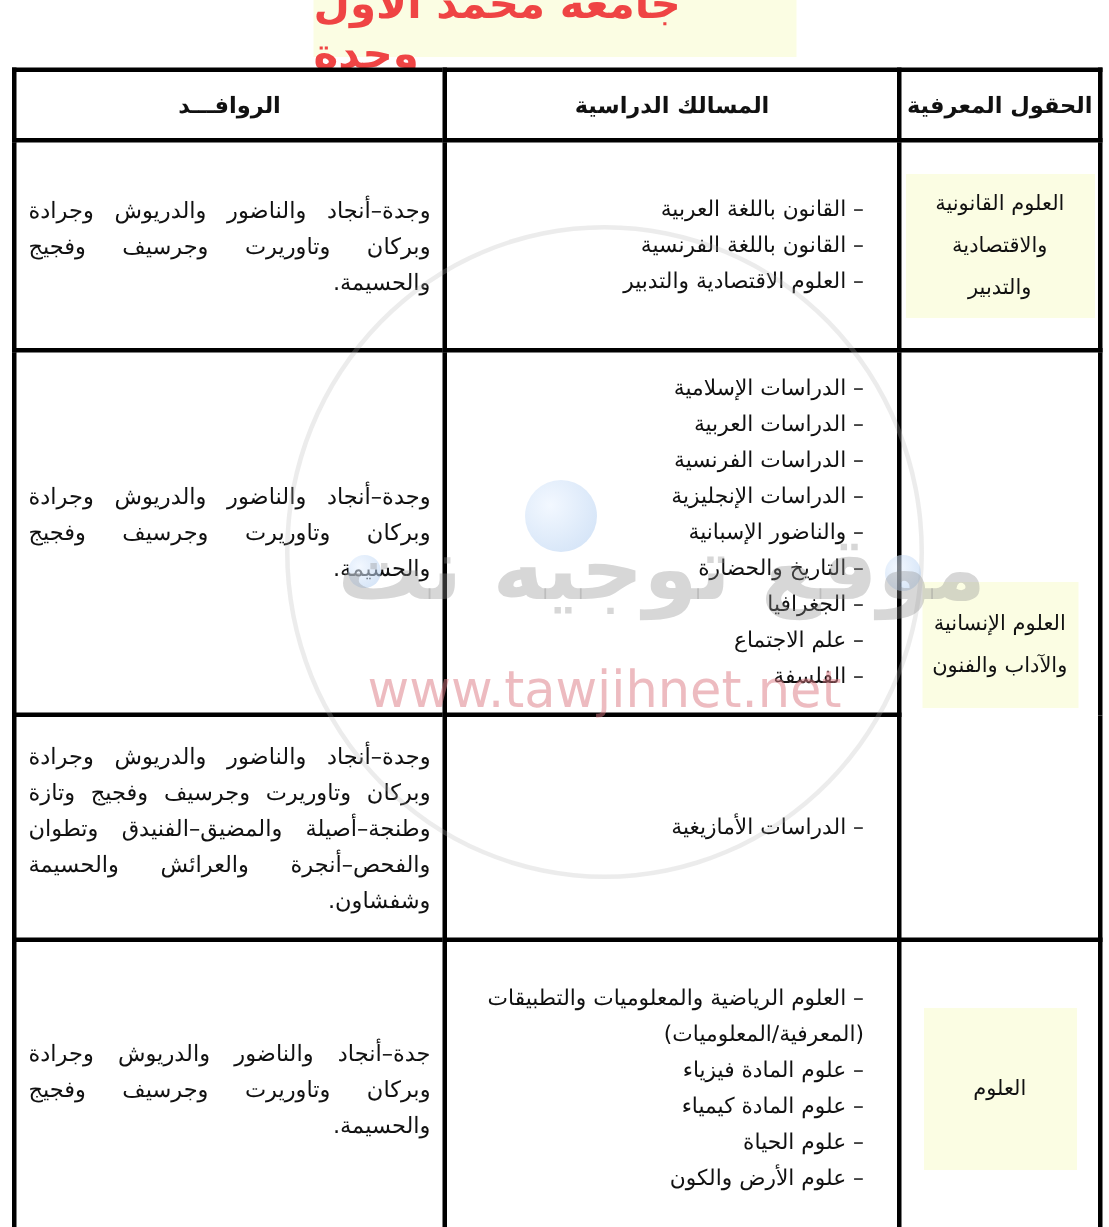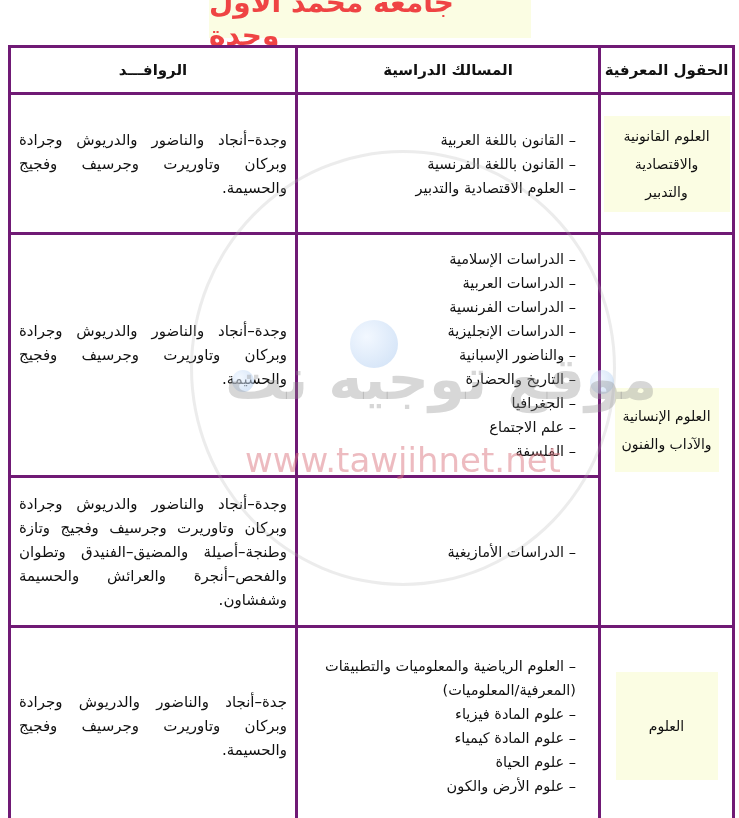--- a/index.html
+++ b/index.html
@@ -36,21 +36,21 @@
     .wm-dot {
       position: absolute; border-radius: 50%;
       background: radial-gradient(circle at 35% 35%, #e8f2ff, #a7c7ee);
       opacity: 0.55; pointer-events: none;
     }
     table.main {
       position: absolute; left: 8px; top: 45px; width: 727px;
       border-collapse: collapse; table-layout: fixed; direction: rtl;
     }
     table.main td, table.main th {
-      border: 3px solid #701a75; vertical-align: middle; padding: 0;
+      border: 3px solid #000000; vertical-align: middle; padding: 0;
     }
     table.main th {
       height: 44px; font-weight: bold; font-size: 15px; text-align: center;
       background: #fff;
     }
     th.col-domain { width: 131px; }
     th.col-tracks { width: 300px; }
     .domain-cell { text-align: center; background: transparent; }
     .domain-box {
       display: inline-block; background: #fbfde3; width: 94px;

